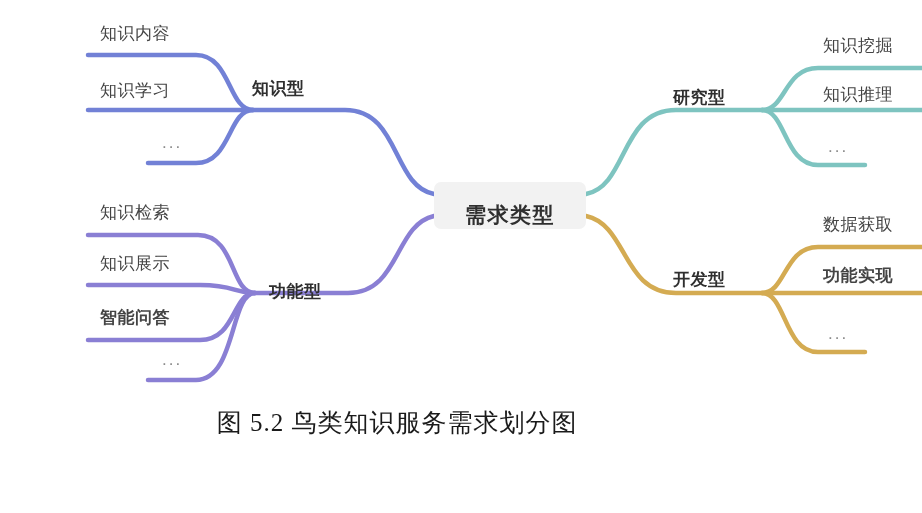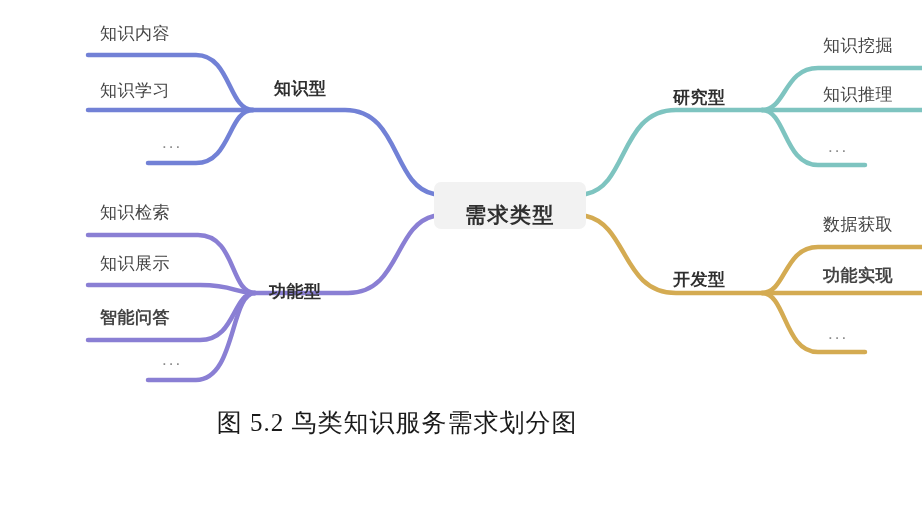--- a/index.html
+++ b/index.html
@@ -155,21 +155,21 @@
     </g>
   </svg>
 
   <div id="center-node" style="background: rgb(242, 242, 242);">
     <span id="center-node-label">需求类型</span>
   </div>
 
   <div class="node-label leaf" style="left:100px; top:24px;">知识内容</div>
   <div class="node-label leaf" style="left:100px; top:81px;">知识学习</div>
   <div class="node-label ellipsis" style="left:162px; top:133px;">...</div>
-  <div class="node-label branch" style="left:274px; top:79px;">知识型</div>
+  <div class="node-label branch" style="left:252px; top:79px;">知识型</div>
 
   <div class="node-label leaf" style="left:100px; top:203px;">知识检索</div>
   <div class="node-label leaf" style="left:100px; top:254px;">知识展示</div>
   <div class="node-label leaf" style="left:100px; top:308px;font-weight:bold;">智能问答</div>
   <div class="node-label ellipsis" style="left:162px; top:350px;">...</div>
   <div class="node-label branch" style="left:269px; top:282px;">功能型</div>
 
   <div class="node-label branch" style="left:673px; top:88px;">研究型</div>
   <div class="node-label leaf" style="left:823px; top:36px;">知识挖掘</div>
   <div class="node-label leaf" style="left:823px; top:85px;font-family:Liberation Serif, serif;">知识推理</div>

